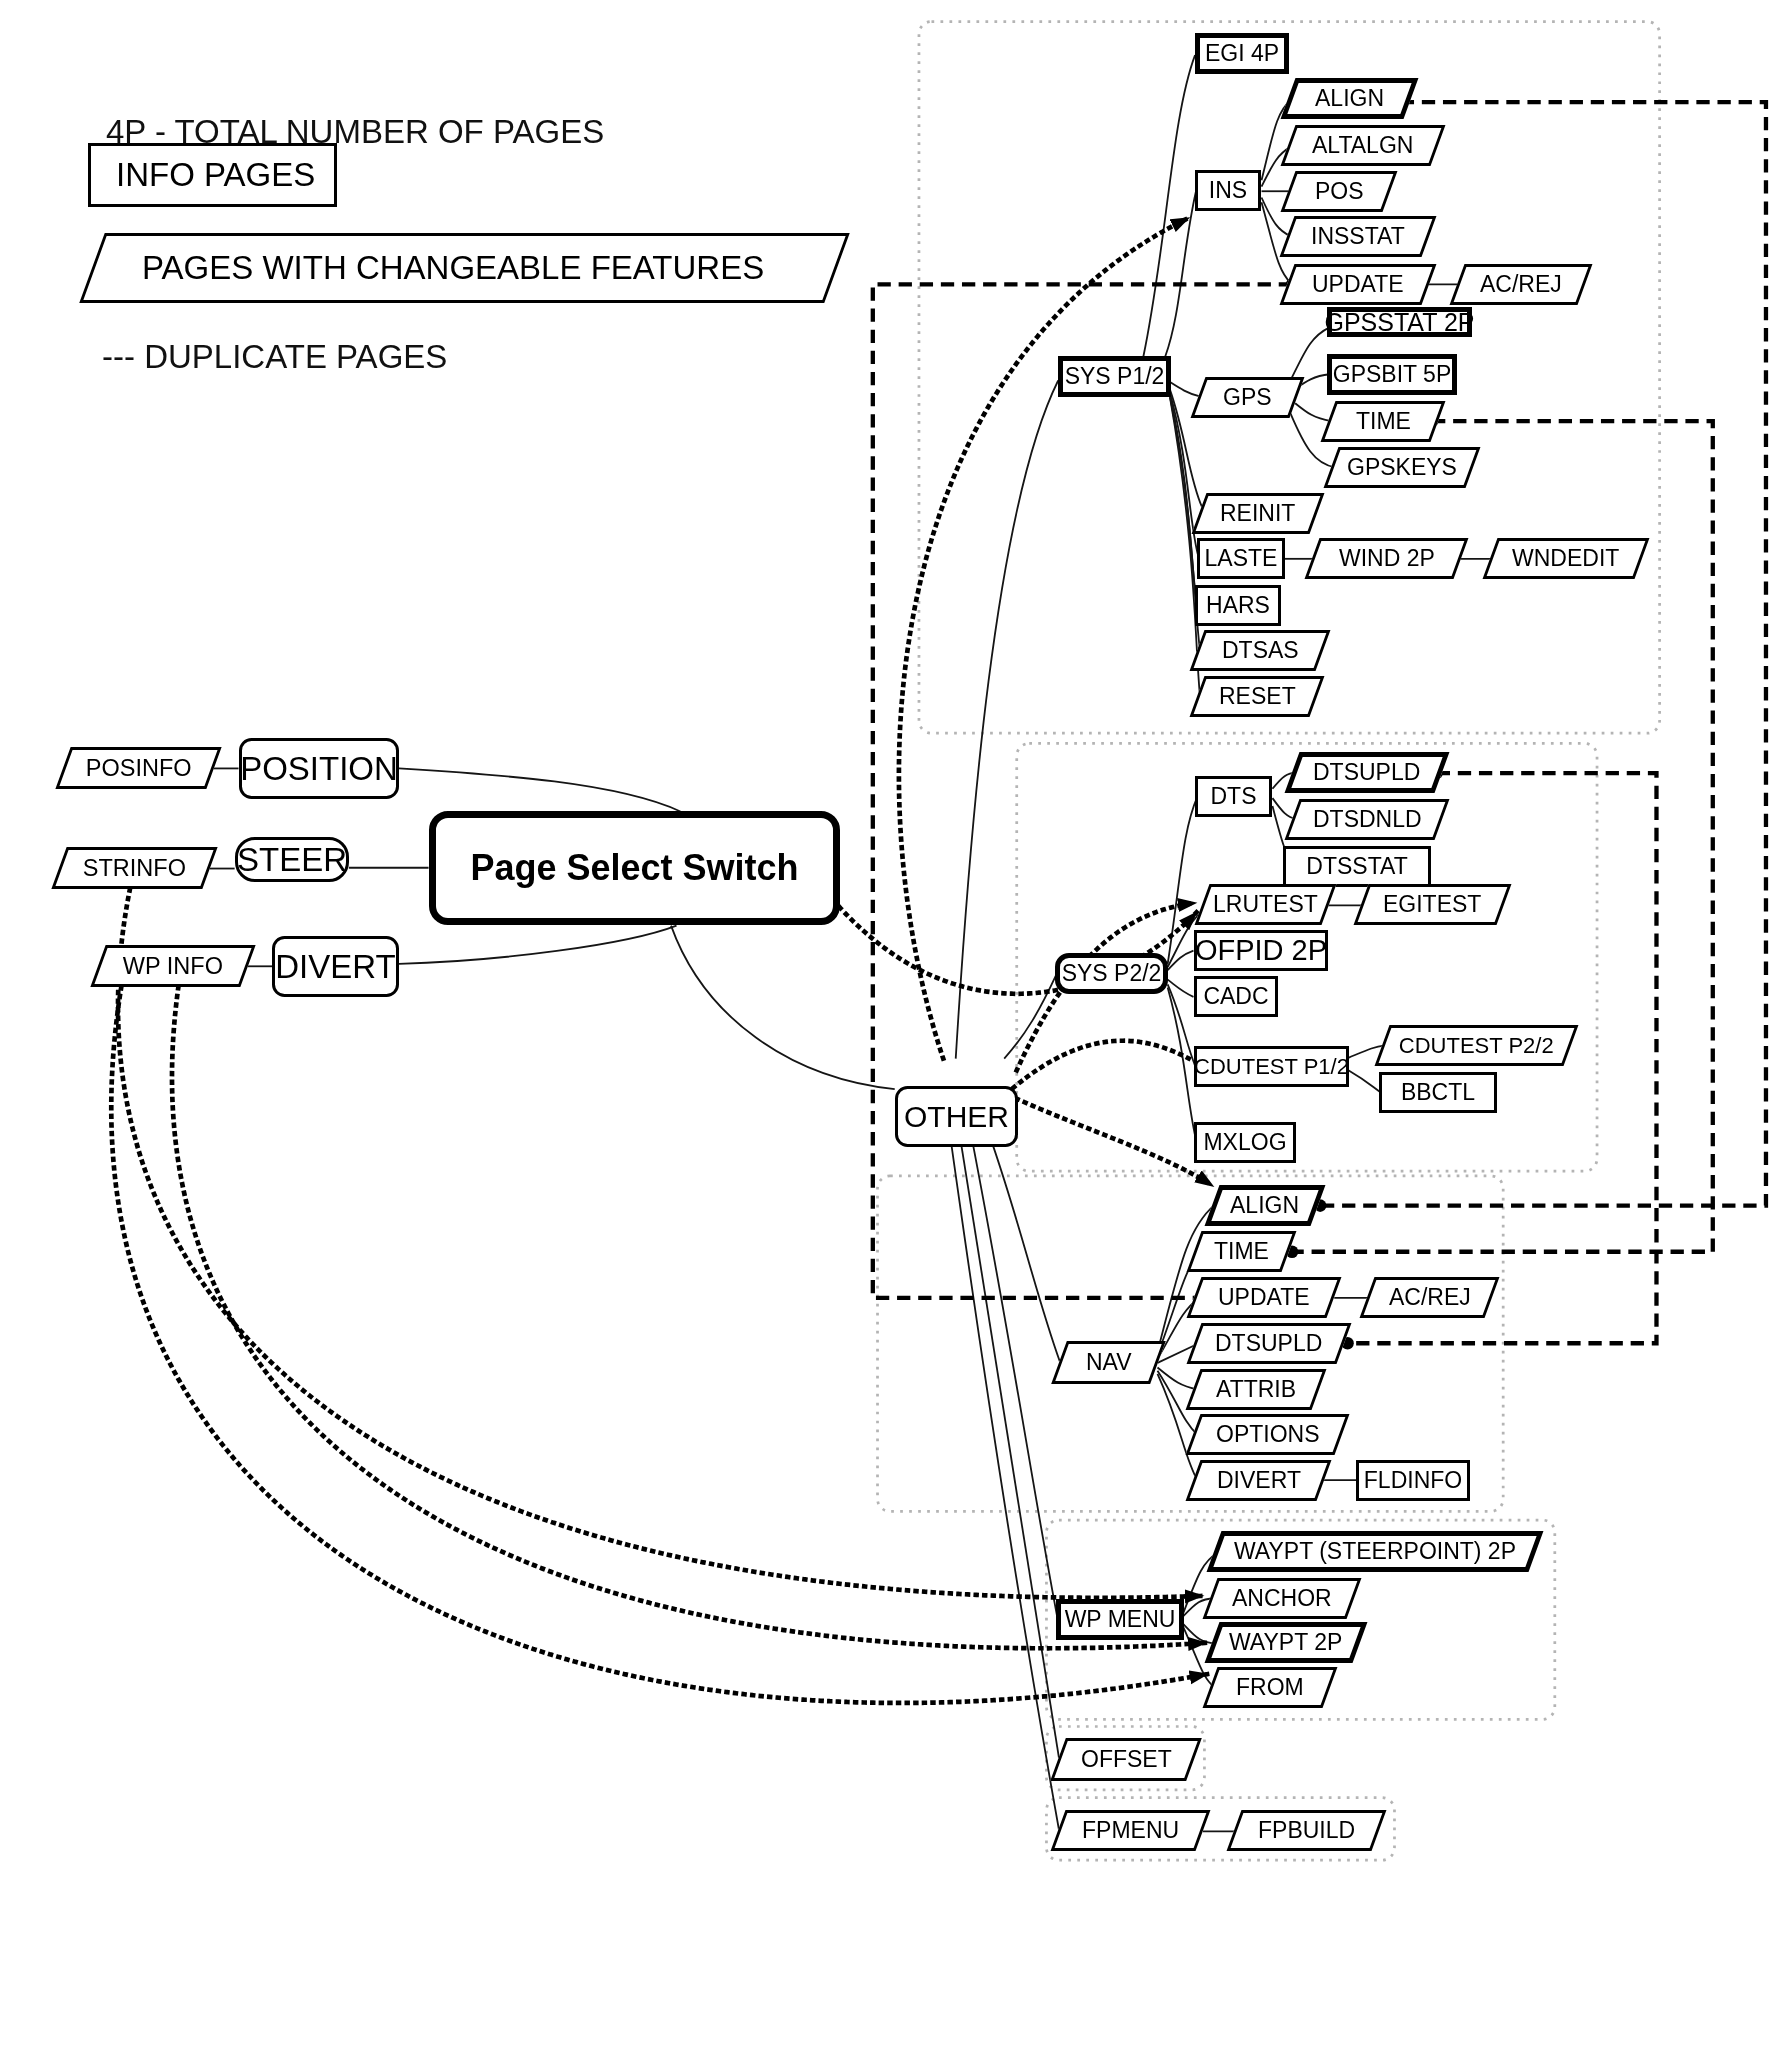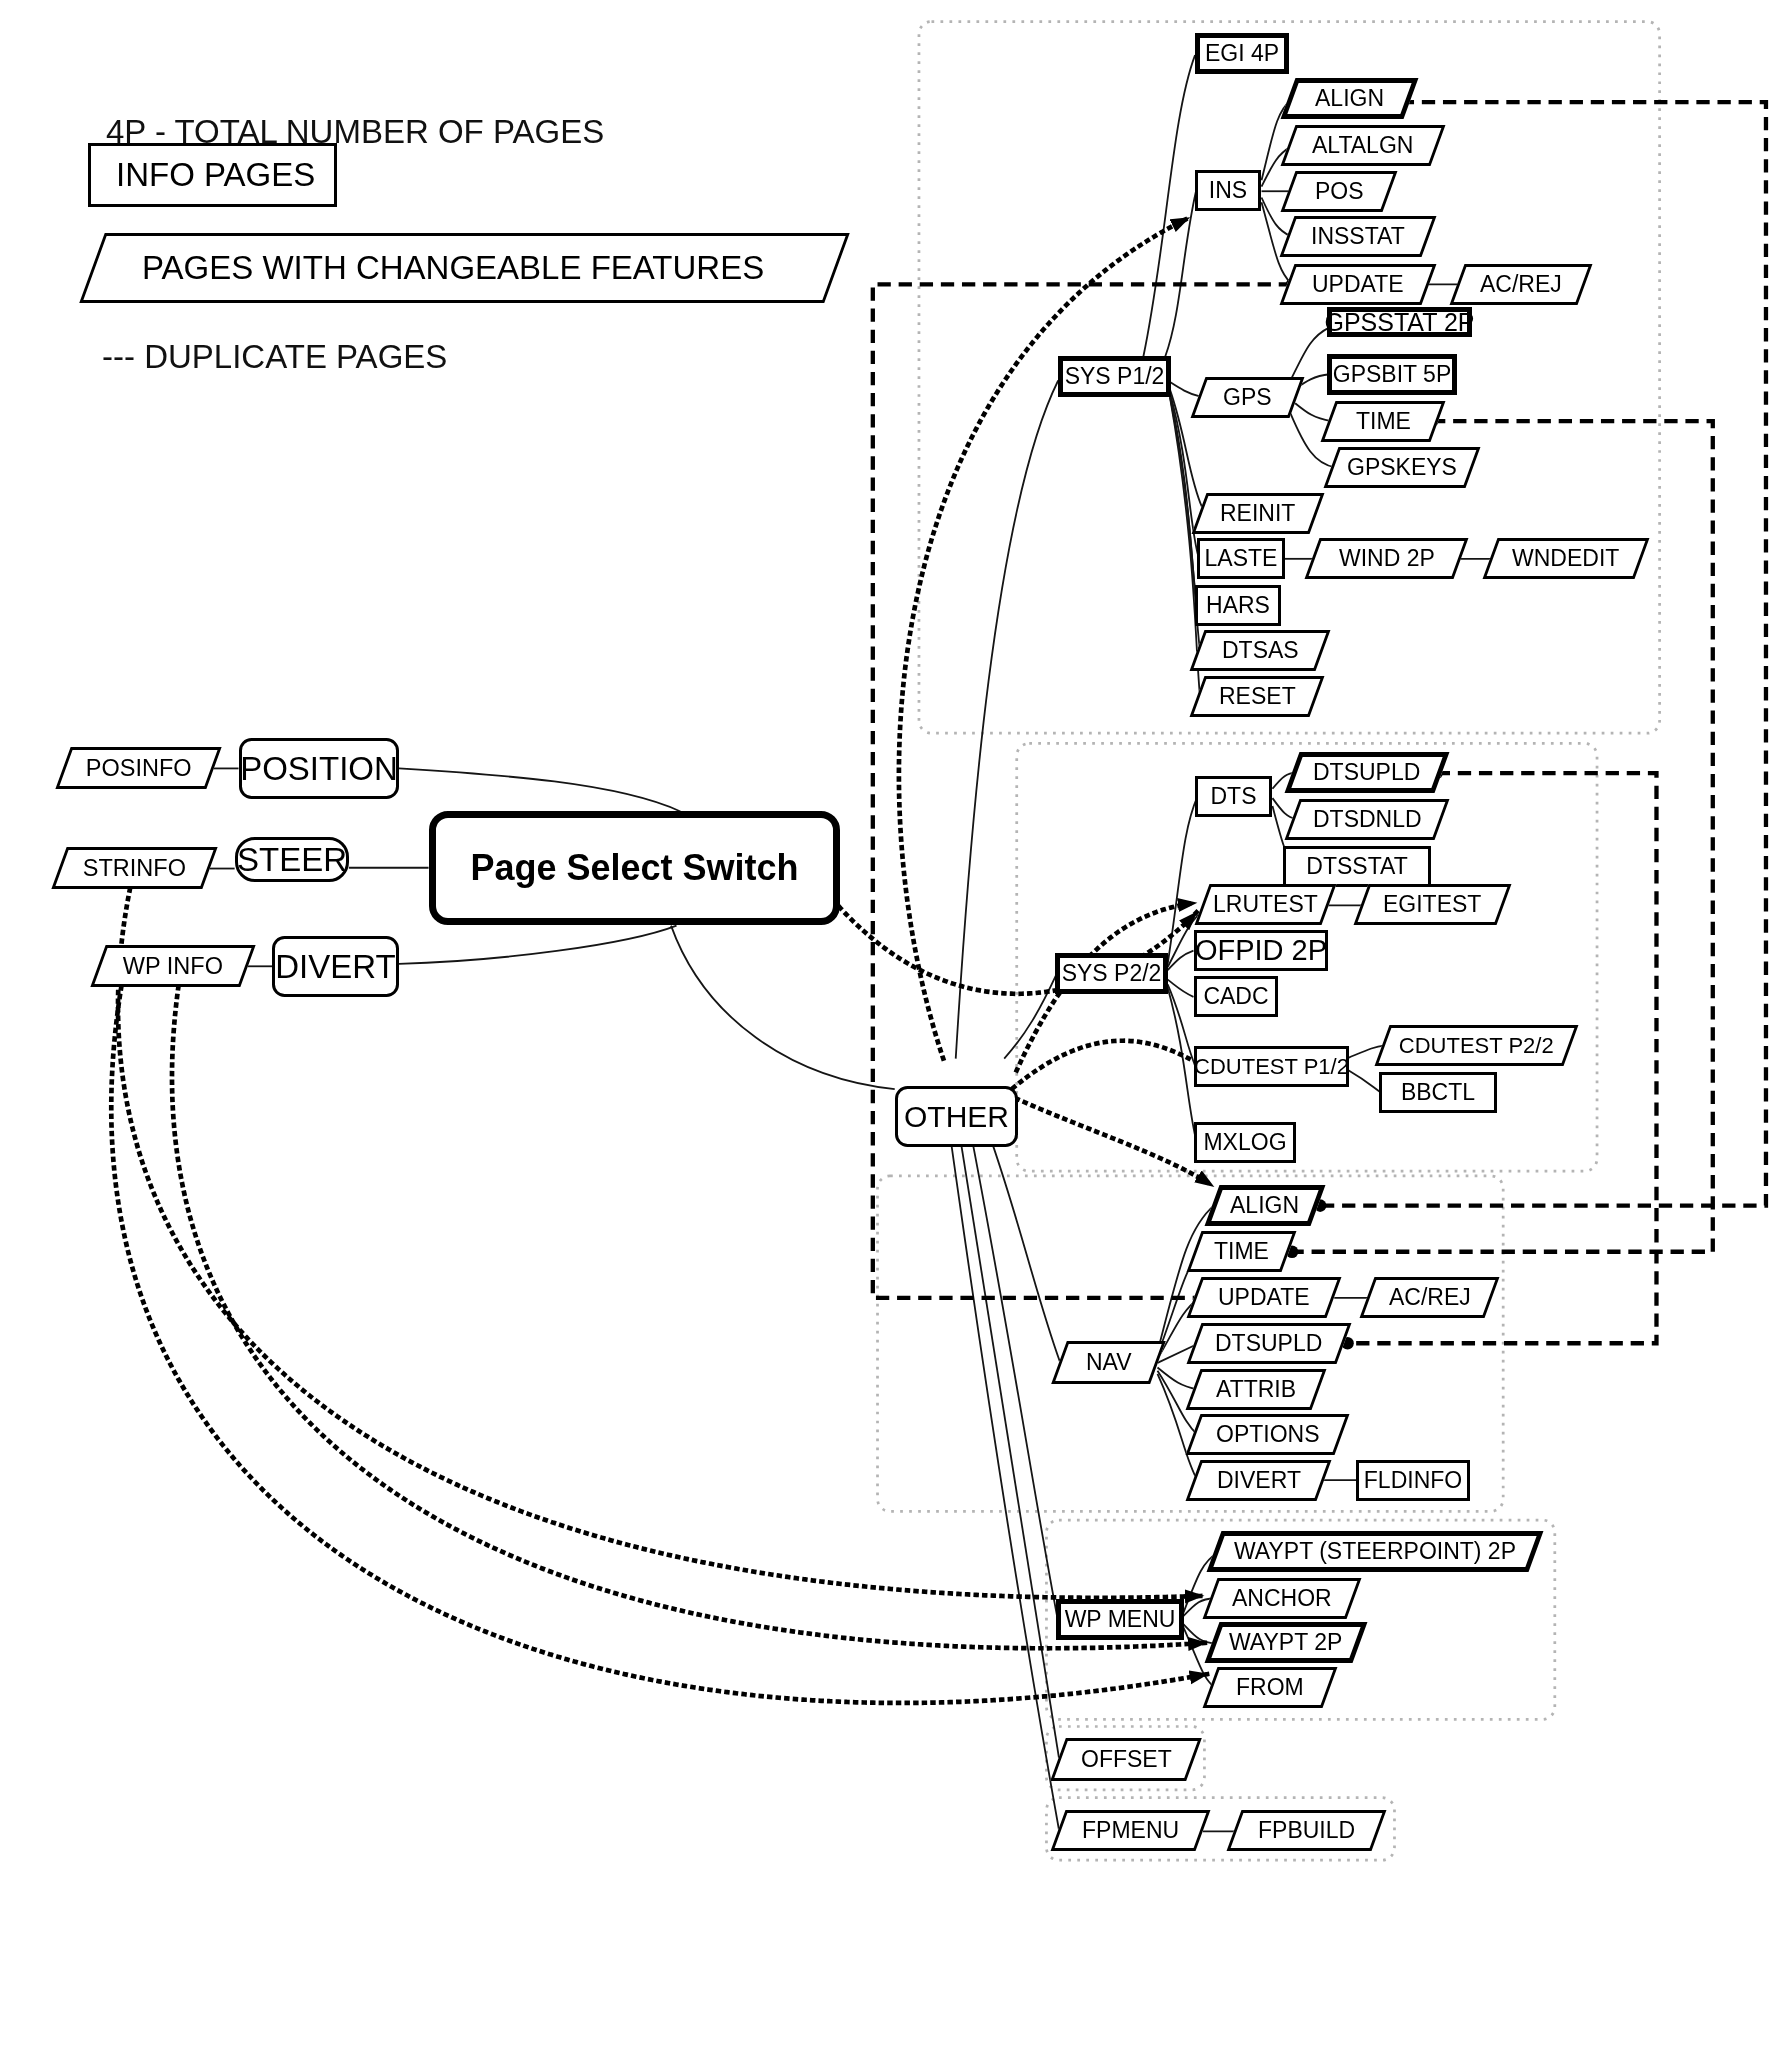--- a/index.html
+++ b/index.html
@@ -235,21 +235,21 @@
       </div>
       <div class="node para" style="left: 1202px; top: 884px; width: 127px; height: 41px; font-size: 23px;">
         <span>LRUTEST</span>
       </div>
       <div class="node para" style="left: 1361px; top: 884px; width: 143px; height: 41px; font-size: 23px;">
         <span>EGITEST</span>
       </div>
       <div class="node rect" style="left: 1194px; top: 930px; width: 134px; height: 41px; font-size: 29px;">
         <span>OFPID 2P</span>
       </div>
-      <div class="node rect bold" style="left: 1055px; top: 953px; width: 113px; height: 41px; font-size: 23px;">
+      <div class="node rect bold" style="left: 1055px; top: 953px; width: 113px; height: 41px; font-size: 23px; border-radius: 14px;">
         <span>SYS P2/2</span>
       </div>
       <div class="node rect" style="left: 1194px; top: 976px; width: 84px; height: 41px; font-size: 23px;">
         <span>CADC</span>
       </div>
       <div class="node rect" style="left: 1194px; top: 1046px; width: 155px; height: 41px; font-size: 22px;">
         <span>CDUTEST P1/2</span>
       </div>
       <div class="node para" style="left: 1382px; top: 1025px; width: 189px; height: 41px; font-size: 22px;">
         <span>CDUTEST P2/2</span>

